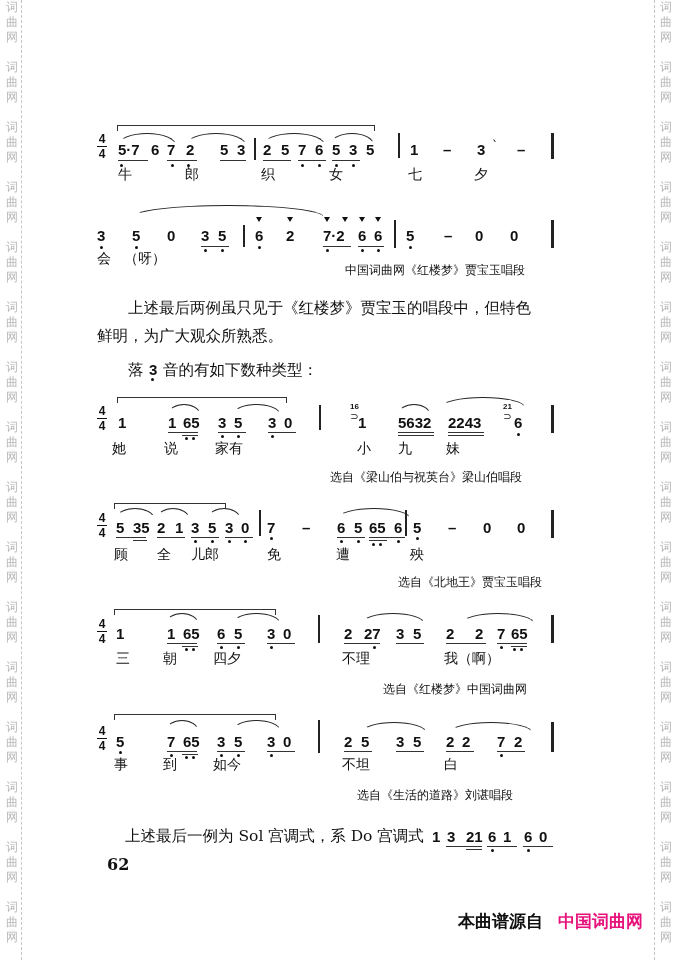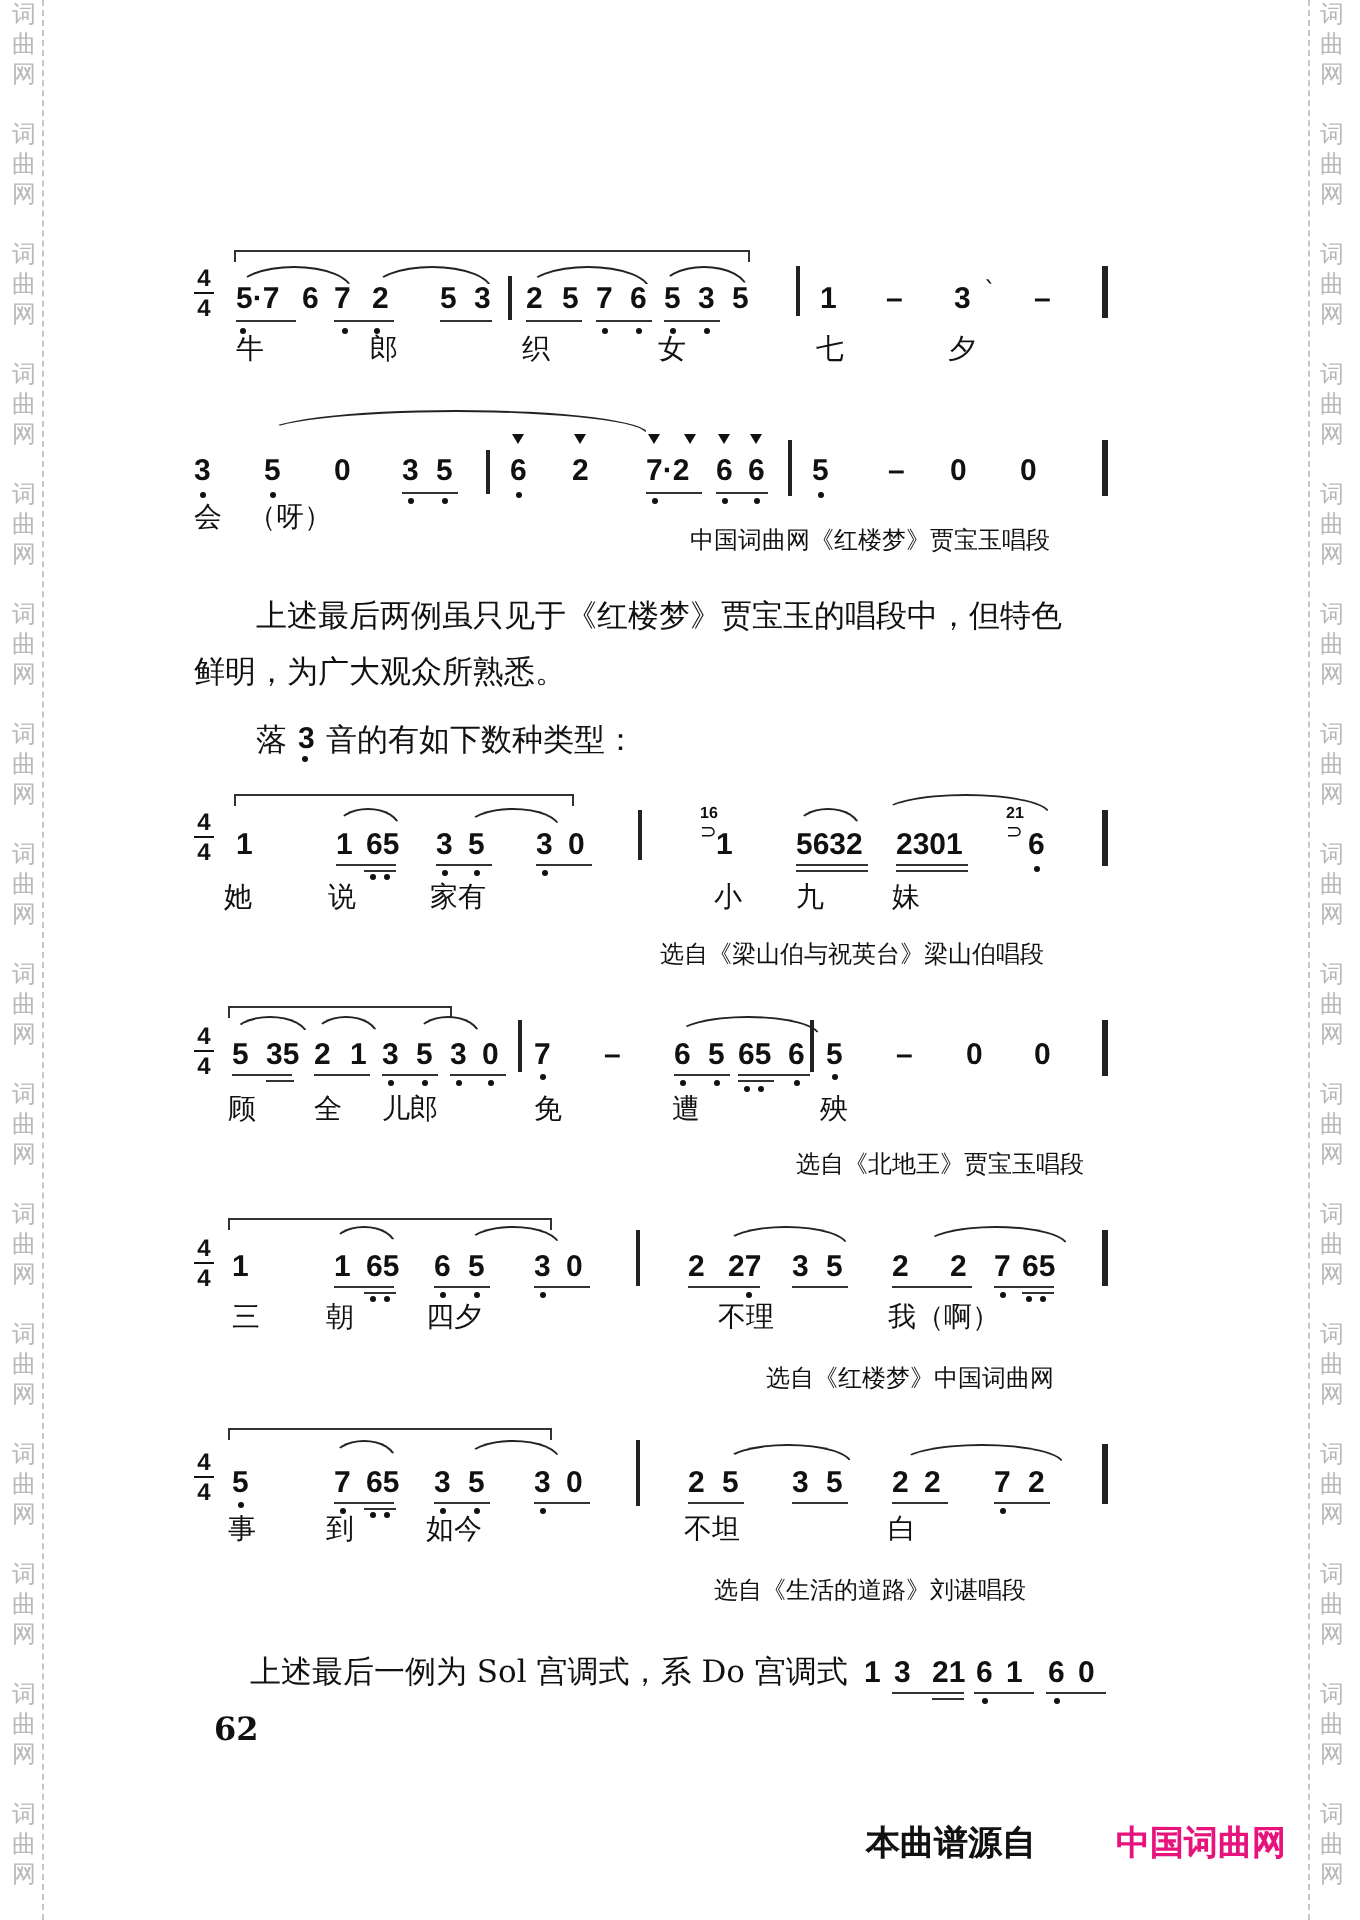--- a/index.html
+++ b/index.html
@@ -325,21 +325,21 @@
   <span class="abs num" style="left:234px;top:414px;">5</span>
   <span class="abs num" style="left:268px;top:414px;">3</span>
   <span class="abs num" style="left:284px;top:414px;">0</span>
   <div class="barline" style="left:319px;top:405px;height:25px;"></div>
   <span class="grace" style="left:350px;top:402px;">16</span>
   <span class="abs" style="left:350px;top:411px;font-size:10px;">⊃</span>
   <span class="abs num" style="left:358px;top:414px;">1</span>
   <div class="slur" style="left:398px;top:404px;width:30px;height:8px;"></div>
   <div class="slur" style="left:441px;top:397px;width:82px;height:8px;"></div>
   <span class="abs num" style="left:398px;top:414px;">5632</span>
-  <span class="abs num" style="left:448px;top:414px;">2301</span>
+  <span class="abs num" style="left:448px;top:414px;">2243</span>
   <span class="grace" style="left:503px;top:402px;">21</span>
   <span class="abs" style="left:503px;top:411px;font-size:10px;">⊃</span>
   <span class="abs num" style="left:514px;top:414px;">6</span>
   <div class="endline" style="left:551px;top:405px;height:28px;"></div>
 
   <div class="u1" style="left:168px;top:432px;width:30px;"></div>
   <div class="u1" style="left:182px;top:435px;width:16px;"></div>
   <div class="u1" style="left:218px;top:432px;width:28px;"></div>
   <div class="u1" style="left:268px;top:432px;width:28px;"></div>
   <div class="u1" style="left:398px;top:432px;width:36px;"></div>
@@ -464,21 +464,21 @@
   <div class="dot" style="left:237px;top:646px;"></div>
   <div class="dot" style="left:270px;top:646px;"></div>
   <div class="dot" style="left:373px;top:646px;"></div>
   <div class="dot" style="left:500px;top:646px;"></div>
   <div class="dot" style="left:513px;top:648px;"></div>
   <div class="dot" style="left:520px;top:648px;"></div>
 
   <span class="abs lyr" style="left:116px;top:650px;">三</span>
   <span class="abs lyr" style="left:163px;top:650px;">朝</span>
   <span class="abs lyr" style="left:213px;top:650px;">四夕</span>
-  <span class="abs lyr" style="left:359px;top:650px;">不理</span>
+  <span class="abs lyr" style="left:342px;top:650px;">不理</span>
   <span class="abs lyr" style="left:444px;top:650px;">我（啊）</span>
   <span class="abs src" style="left:383px;top:681px;">选自《红楼梦》中国词曲网</span>
 </div>
 
 <div>
   <div class="ts" style="left:97px;top:725px;">
     <span>4</span><span class="bar"></span><span>4</span>
   </div>
   <div class="bracket" style="left:114px;top:714px;width:160px;"></div>
   <div class="slur" style="left:166px;top:720px;width:30px;height:8px;"></div>
@@ -540,18 +540,18 @@
   <div class="u1" style="left:446px;top:846px;width:36px;"></div>
   <div class="u1" style="left:466px;top:849px;width:16px;"></div>
   <div class="u1" style="left:487px;top:846px;width:30px;"></div>
   <div class="u1" style="left:523px;top:846px;width:30px;"></div>
   <div class="dot" style="left:491px;top:849px;"></div>
   <div class="dot" style="left:527px;top:849px;"></div>
 </div>
 
 <span class="abs" style="left:107px;top:855px;font-family:'DejaVu Serif',serif;font-weight:bold;font-size:16px;">62</span>
 
-<div class="abs" style="left:433px;top:910px;">
+<div class="abs" style="left:458px;top:910px;">
   <span class="footer-a">本曲谱源自</span>
 </div>
 <div class="abs" style="left:558px;top:910px;">
   <span class="footer-b" id="footer-site" style="color: rgb(232, 18, 124);">中国词曲网</span>
 </div>
 
 </body></html>

